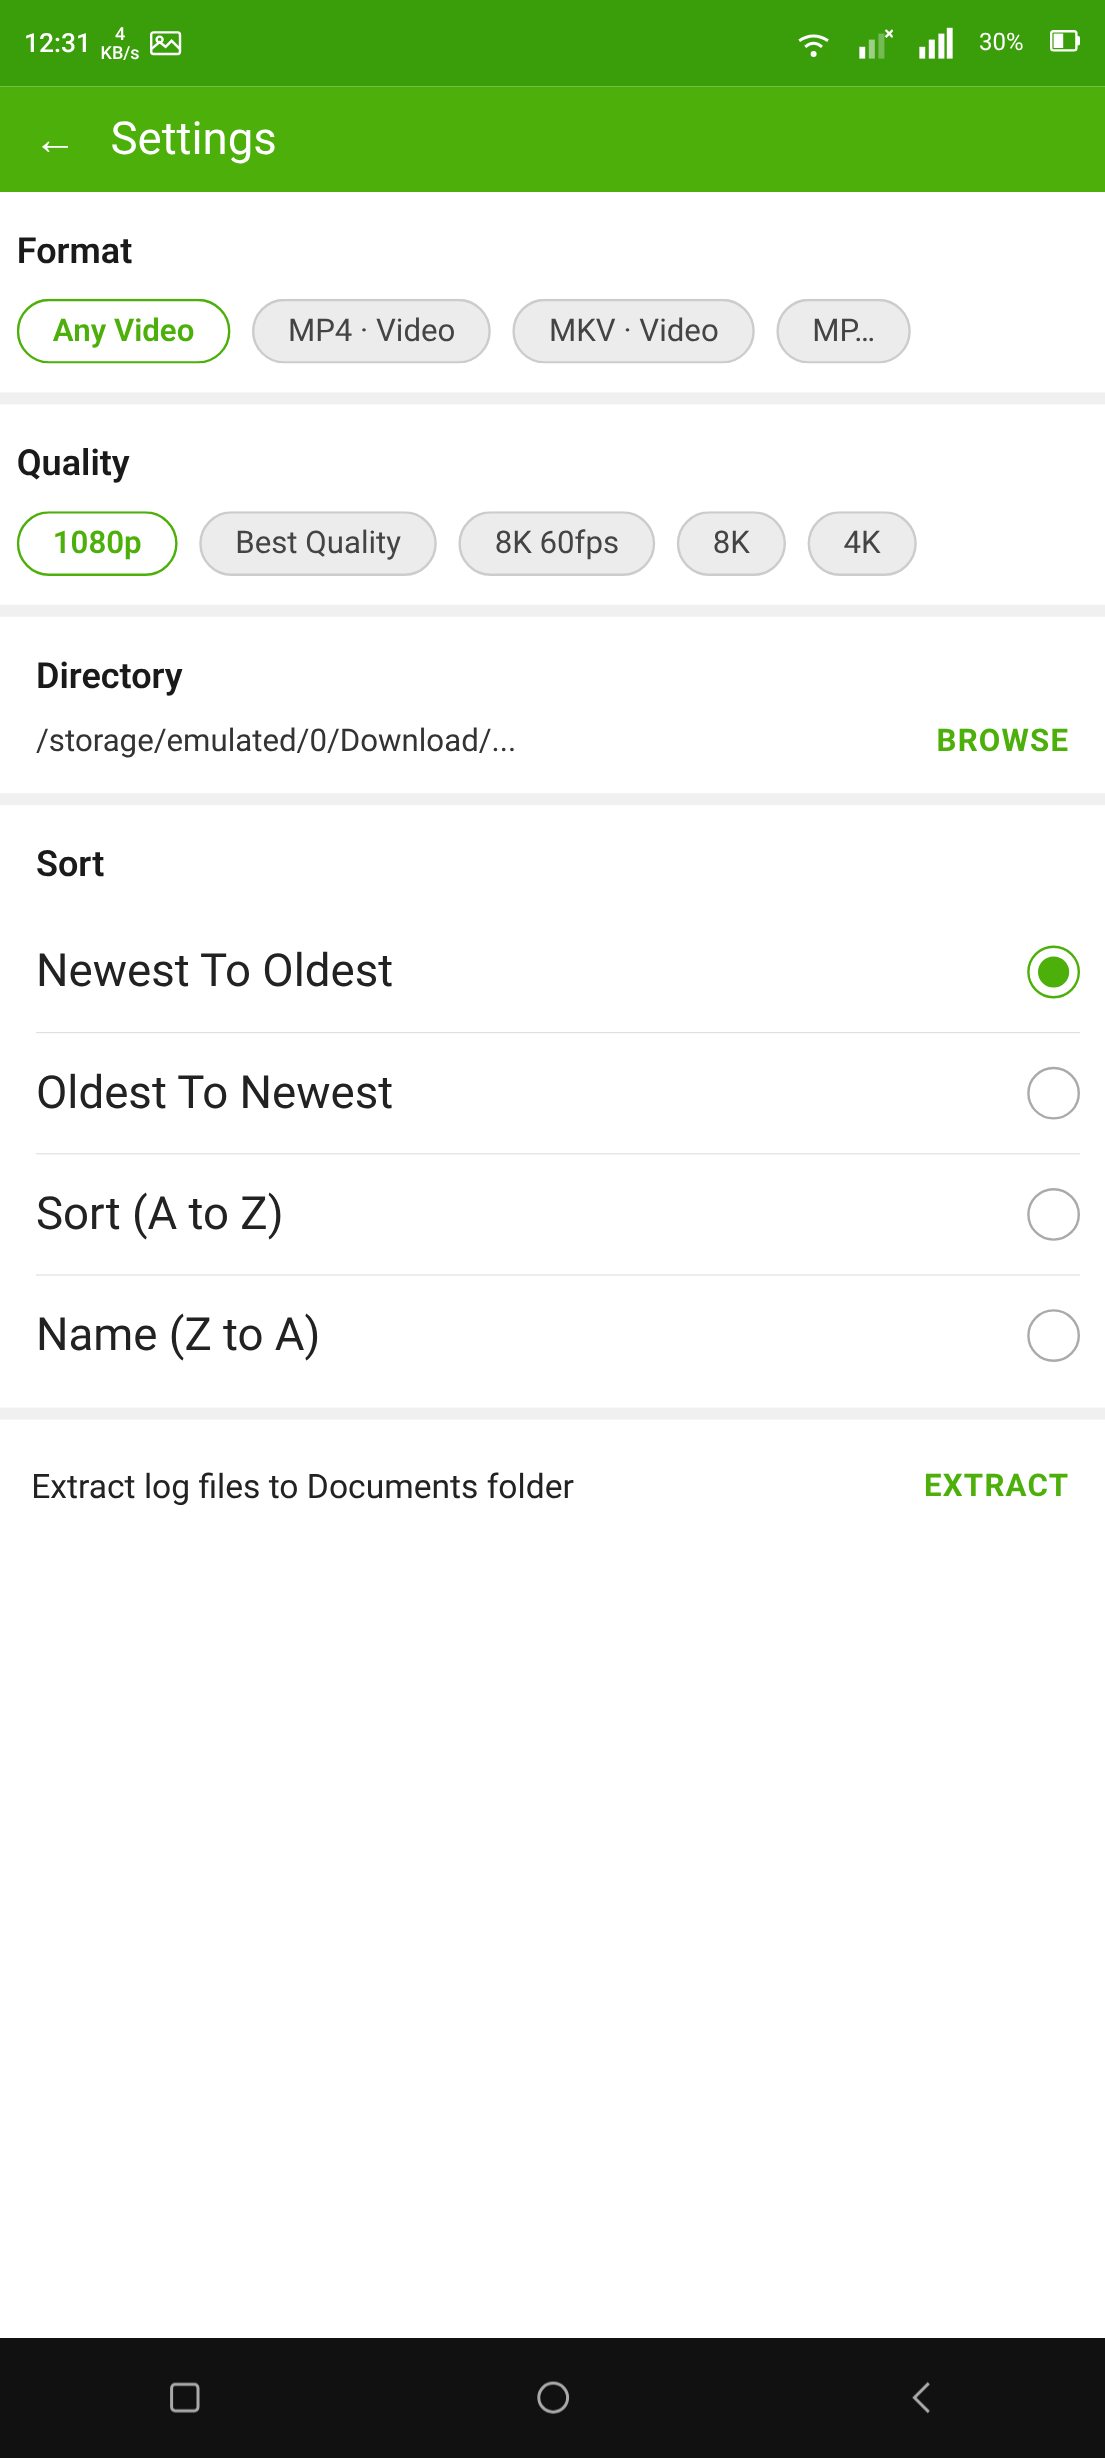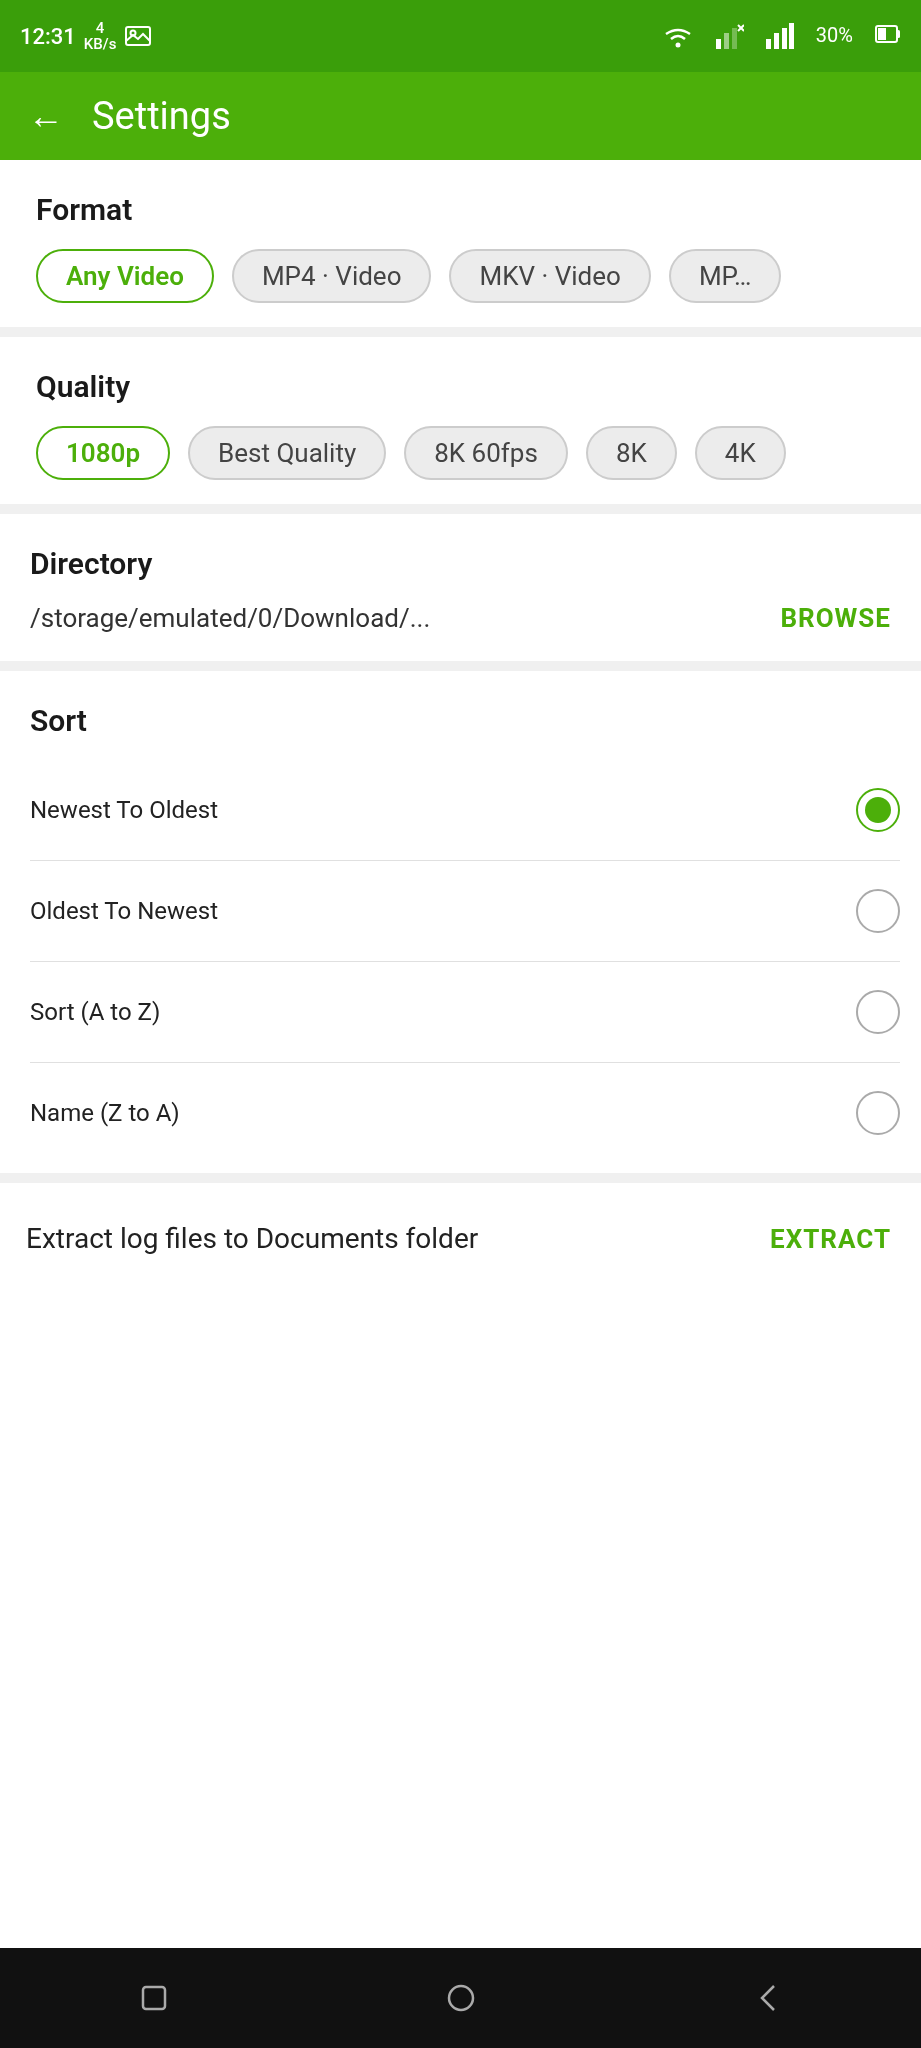--- a/index.html
+++ b/index.html
@@ -63,21 +63,21 @@
     }
 
     
     .content {
       background: #fff;
       padding: 0;
     }
 
     
     .section {
-      padding: 32px 30px 24px 36px;
+      padding: 32px 30px 24px 14px;
     }
     .section-divider {
       height: 10px;
       background: #f0f0f0;
     }
     .section-label {
       font-size: 30px;
       font-weight: 600;
       color: #1a1a1a;
       margin-bottom: 22px;
@@ -142,21 +142,21 @@
       display: flex;
       align-items: center;
       justify-content: space-between;
       padding: 28px 0;
       border-bottom: 1px solid #e0e0e0;
     }
     .sort-item:last-child {
       border-bottom: none;
     }
     .sort-label {
-      font-size: 24px;
+      font-size: 38px;
       color: #222;
     }
 
     
     .radio-btn {
       width: 44px;
       height: 44px;
       border-radius: 50%;
       border: 2.5px solid #aaa;
       display: flex;

